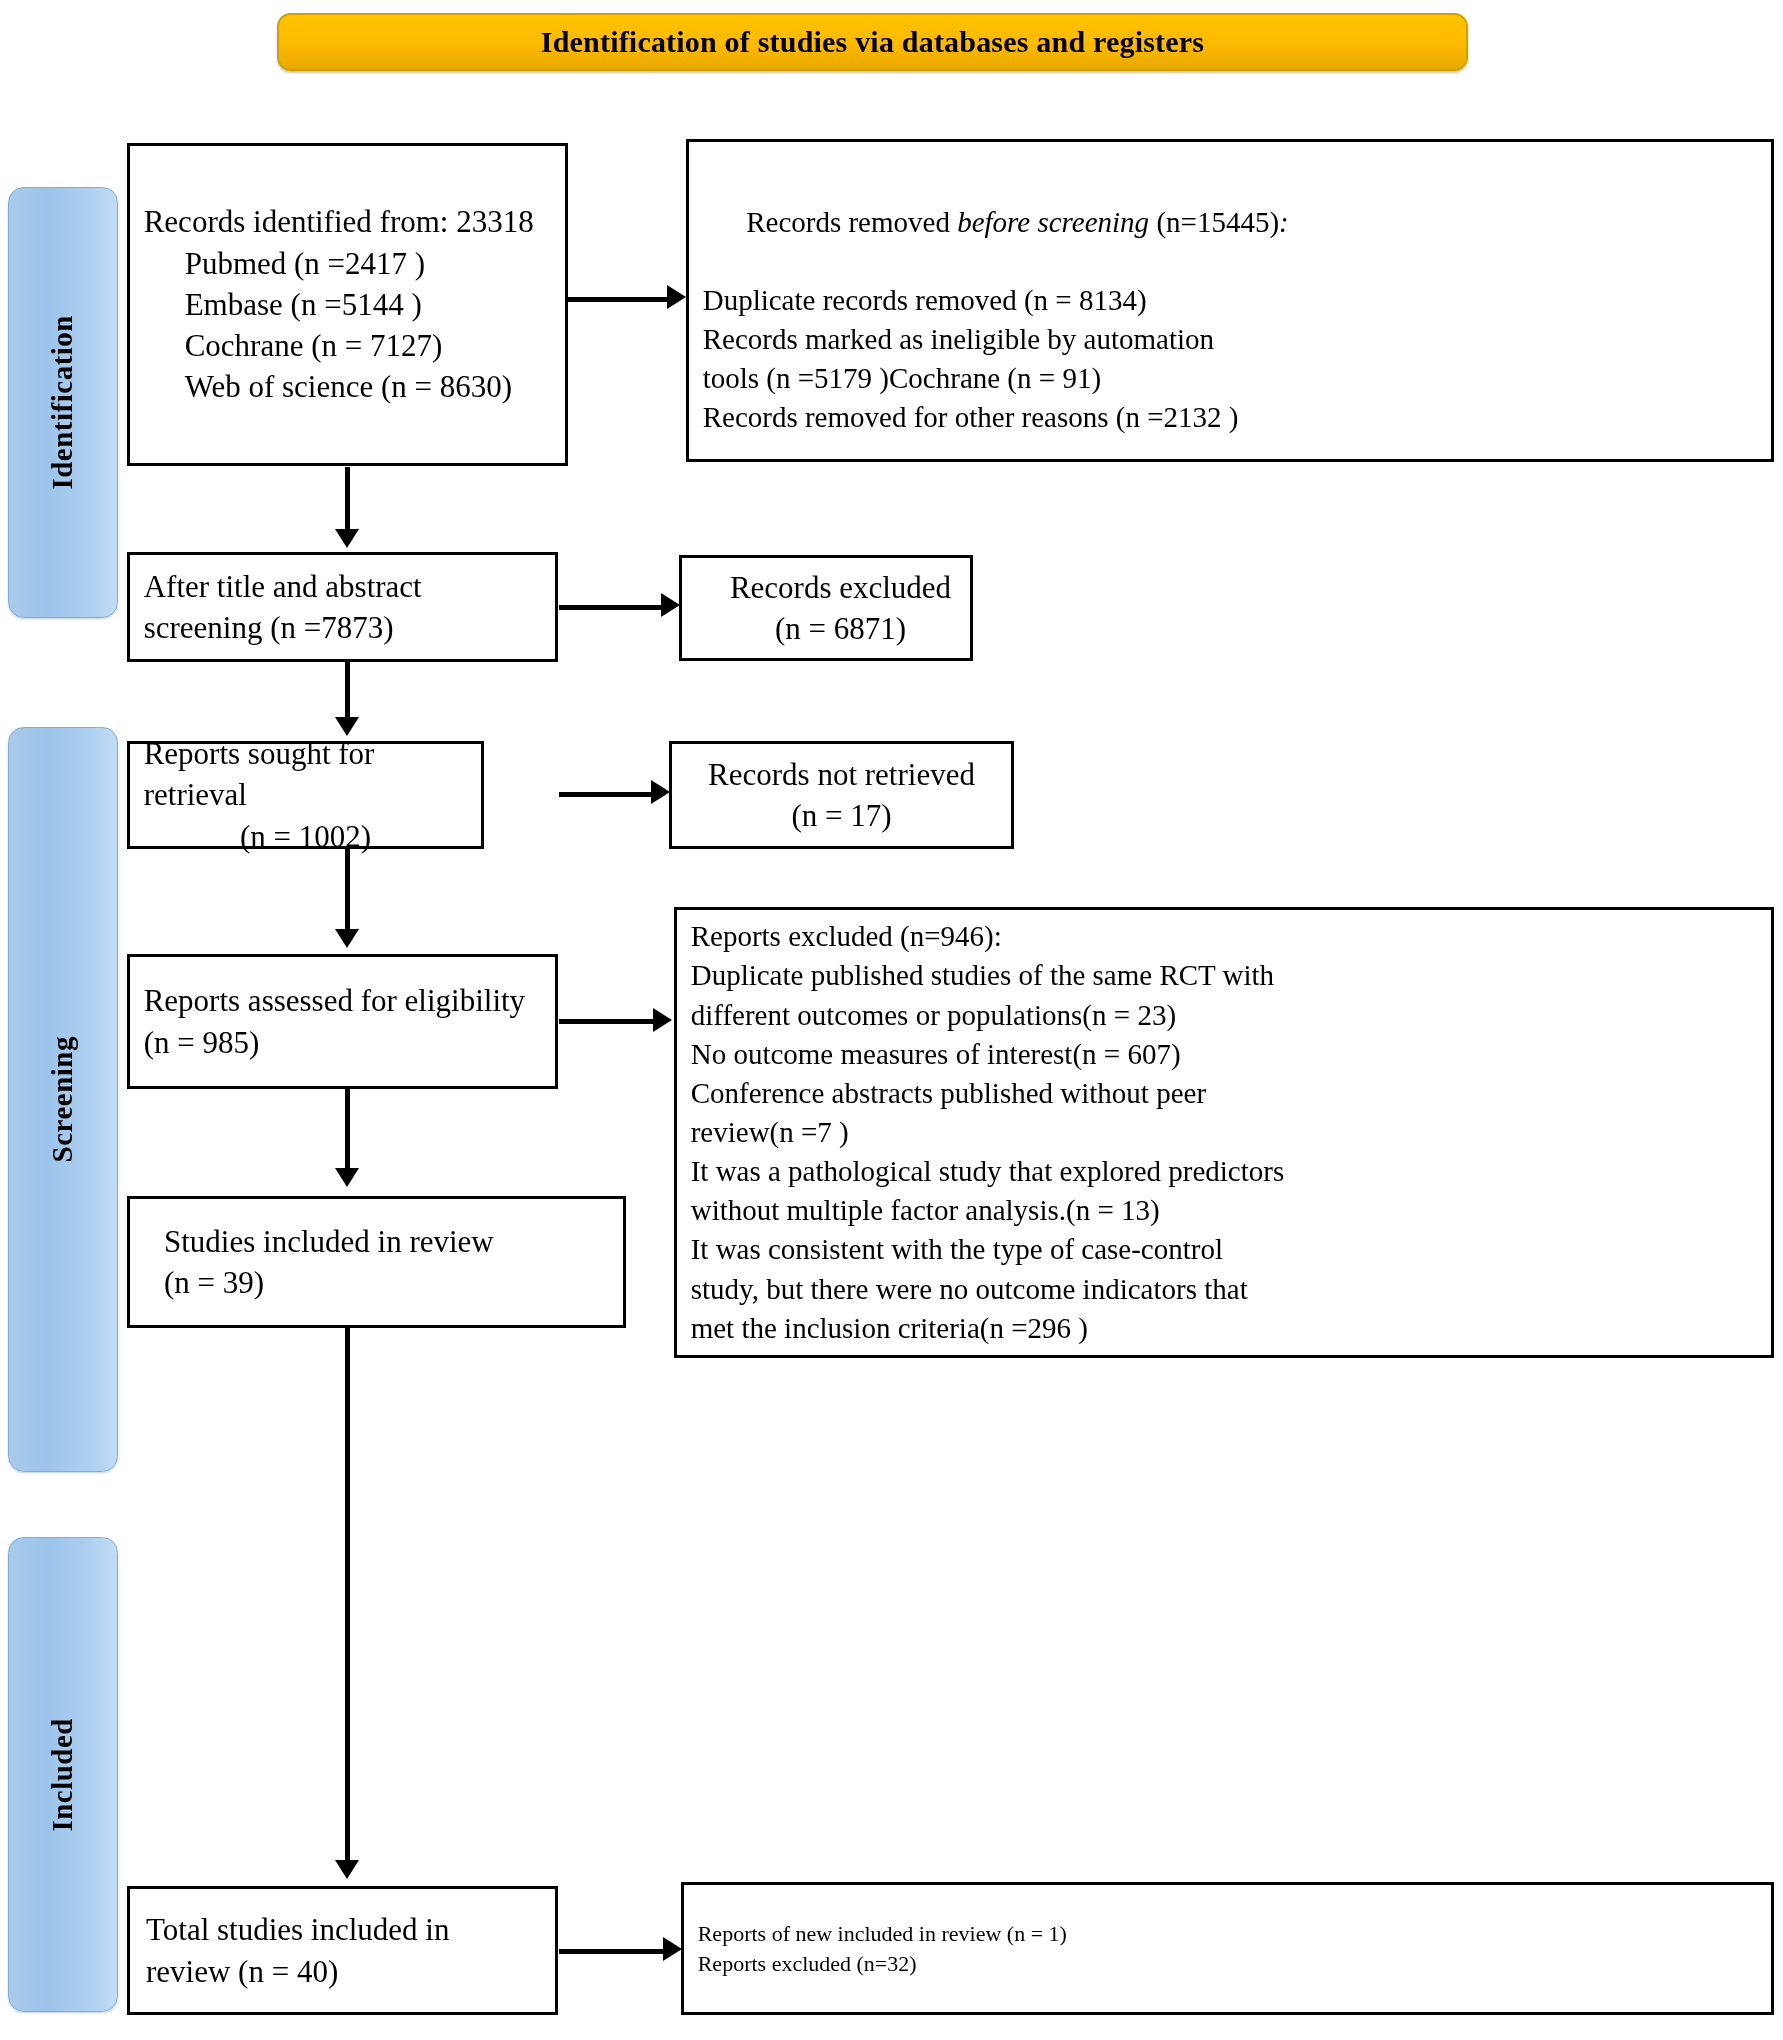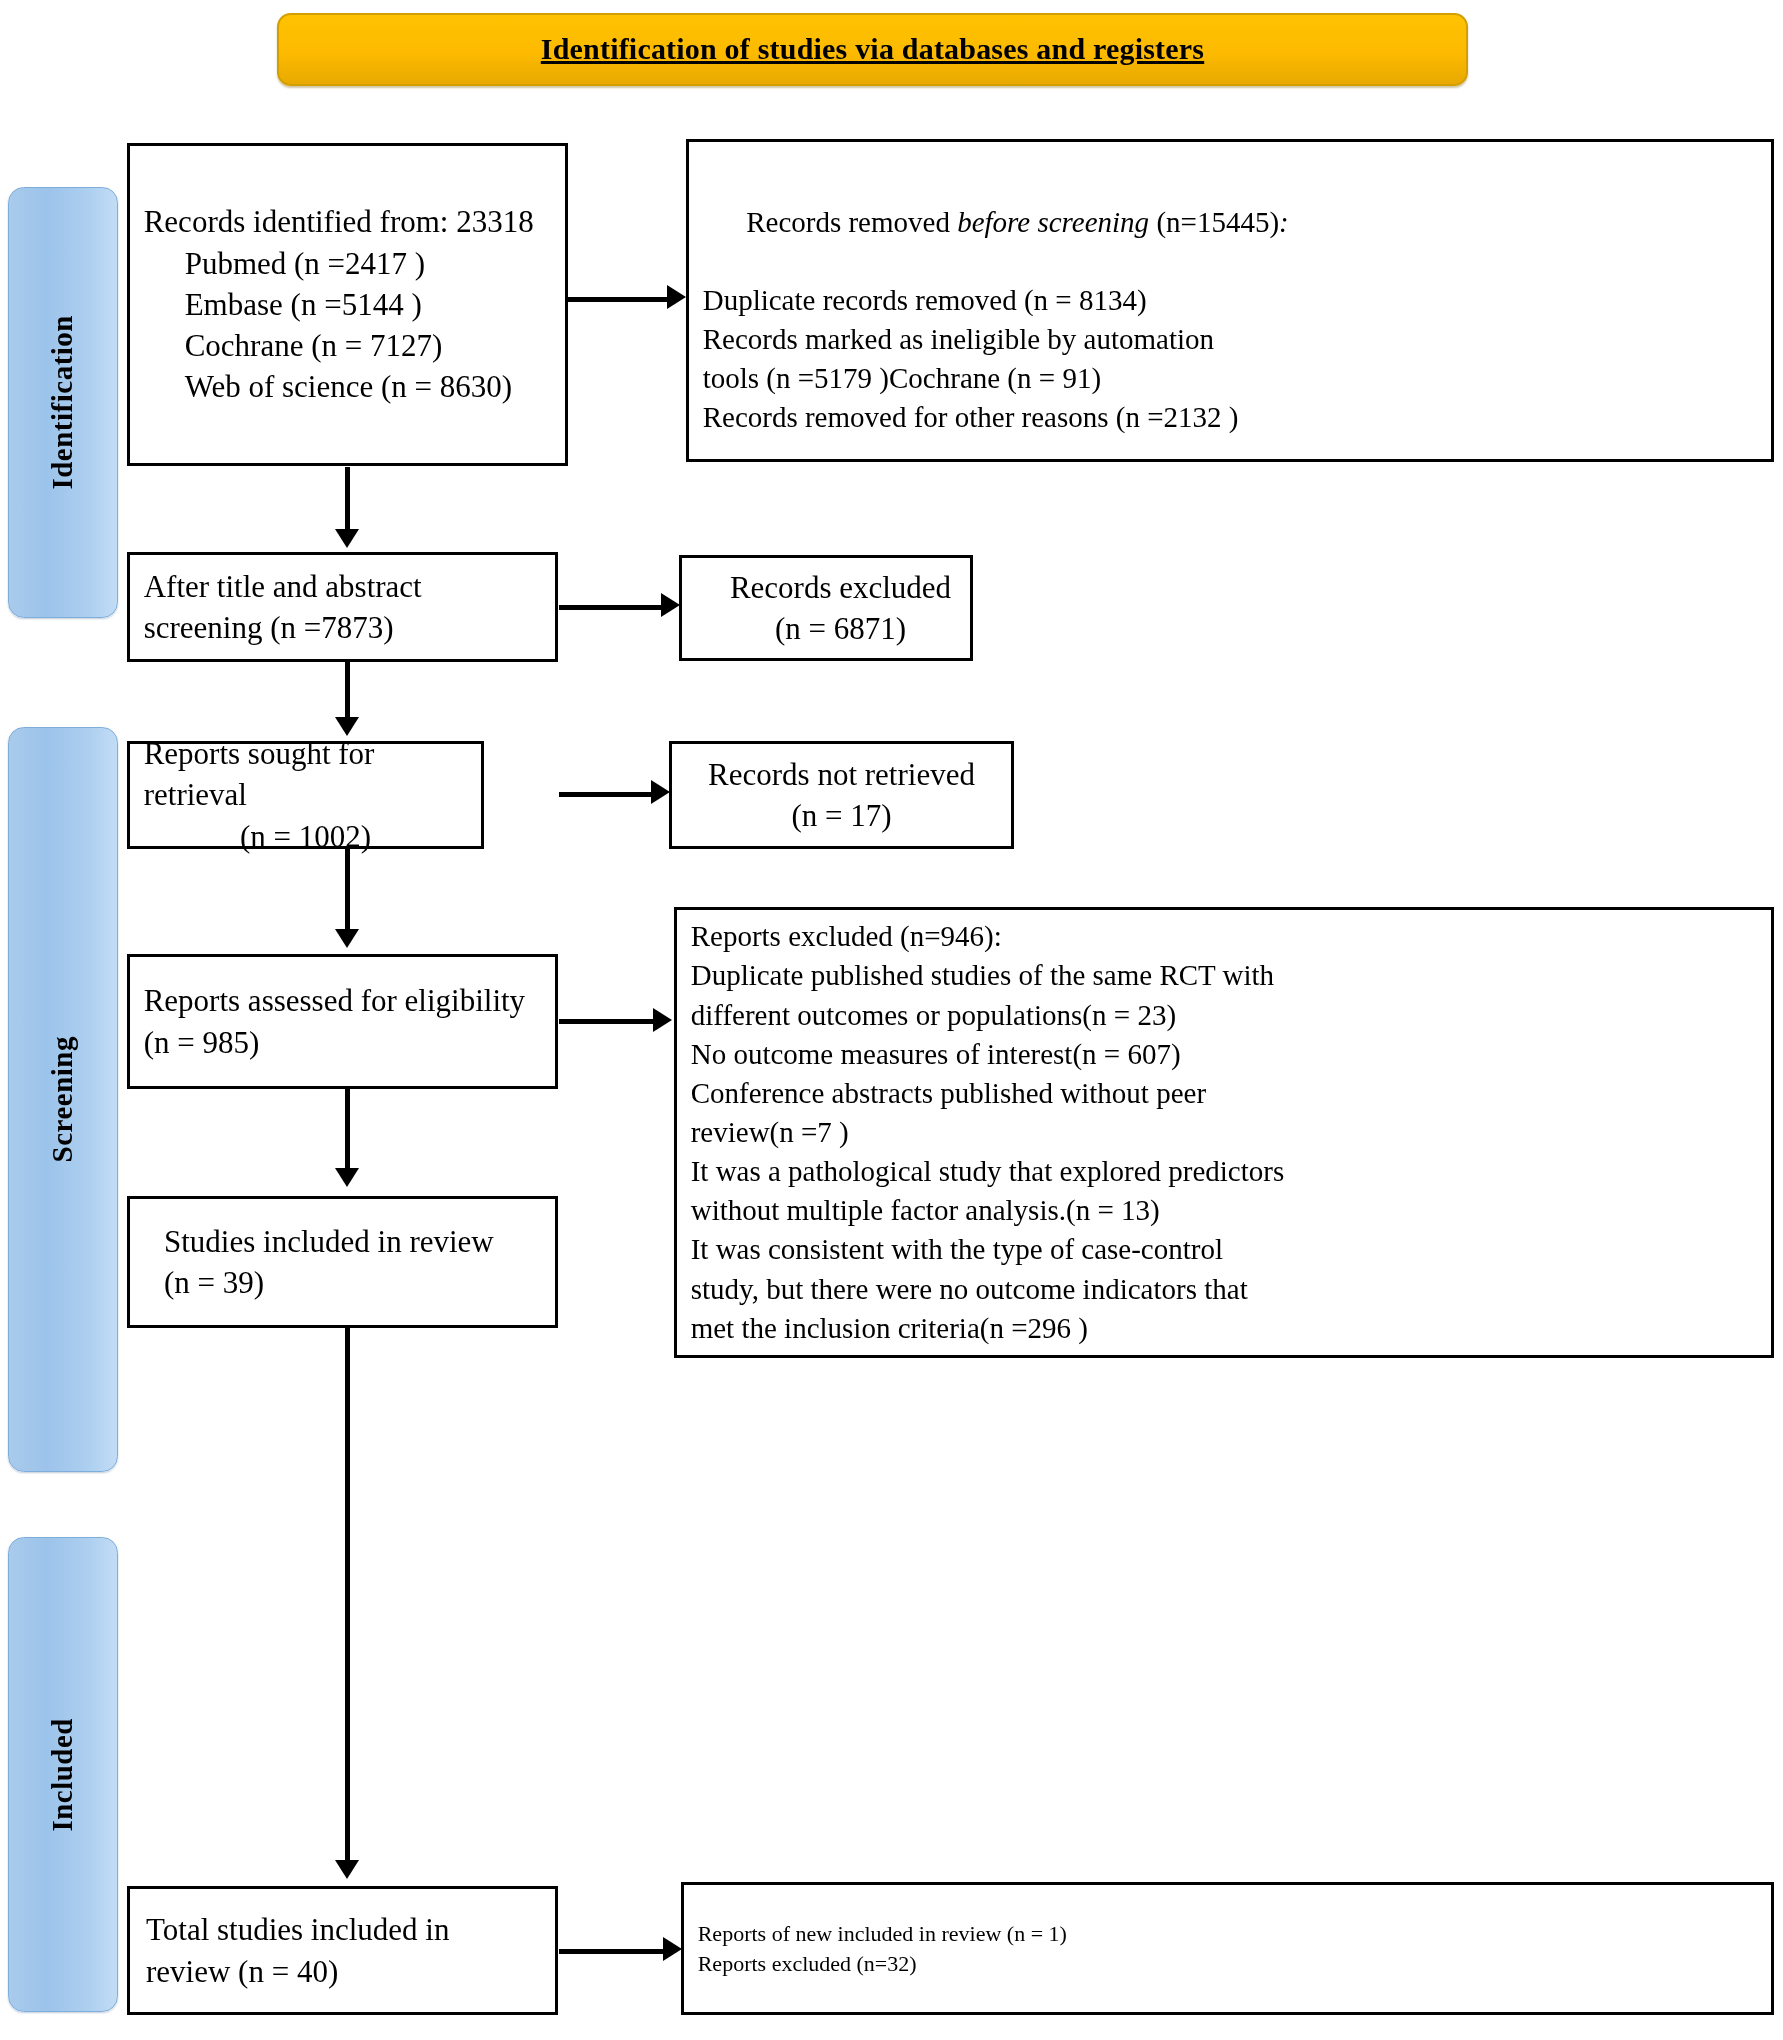--- a/index.html
+++ b/index.html
@@ -18,30 +18,29 @@
     background: #ffffff;
     overflow: hidden;
   }
 
   
   .title-banner {
     position: absolute;
     left: 277px;
     top: 12.7px;
     width: 1191px;
-    height: 73px;
+    height: 58px;
     background: linear-gradient(180deg, #FFC200 0%, #FDBA00 55%, #E8A900 100%);
     border: 2px solid #D39E00;
     border-radius: 13.7px;
     box-shadow: 0 2px 2px rgba(120,90,0,0.35);
     display: flex;
     align-items: center;
     justify-content: center;
     box-sizing: border-box;
-    text-decoration: underline;
   }
   .title-banner-text {
     font-weight: bold;
     font-size: 30px;
     letter-spacing: 0.2px;
     color: #000000;
     text-align: center;
     white-space: nowrap;
   }
 
@@ -93,21 +92,21 @@
 
   
   #box-identified        { left: 127px; top: 143px;  width: 441px; height: 323px; }
   #box-removed-before    { left: 686px; top: 139px;  width: 1088px; height: 323px; }
   #box-after-screening   { left: 127px; top: 552px;  width: 431px; height: 110px; }
   #box-records-excluded  { left: 679px; top: 555px;  width: 294px; height: 106px; }
   #box-sought-retrieval  { left: 127px; top: 741px;  width: 357px; height: 108px; align-items: center; }
   #box-not-retrieved     { left: 669px; top: 741px;  width: 345px; height: 108px; }
   #box-assessed          { left: 127px; top: 954px;  width: 431px; height: 135px; }
   #box-reports-excluded  { left: 674px; top: 907px;  width: 1100px; height: 451px; }
-  #box-studies-included  { left: 127px; top: 1196px; width: 431px; height: 132px; padding-left: 34px; }
+  #box-studies-included  { left: 127px; top: 1196px; width: 499px; height: 132px; padding-left: 34px; }
   #box-total-included    { left: 127px; top: 1886px; width: 431px; height: 129px; padding-left: 16px; }
   #box-new-included      { left: 681px; top: 1882px; width: 1093px; height: 133px; }
 
   #box-identified .line,
   #box-after-screening .line,
   #box-sought-retrieval .line,
   #box-assessed .line,
   #box-studies-included .line,
   #box-total-included .line { font-size: 31px; }
 

